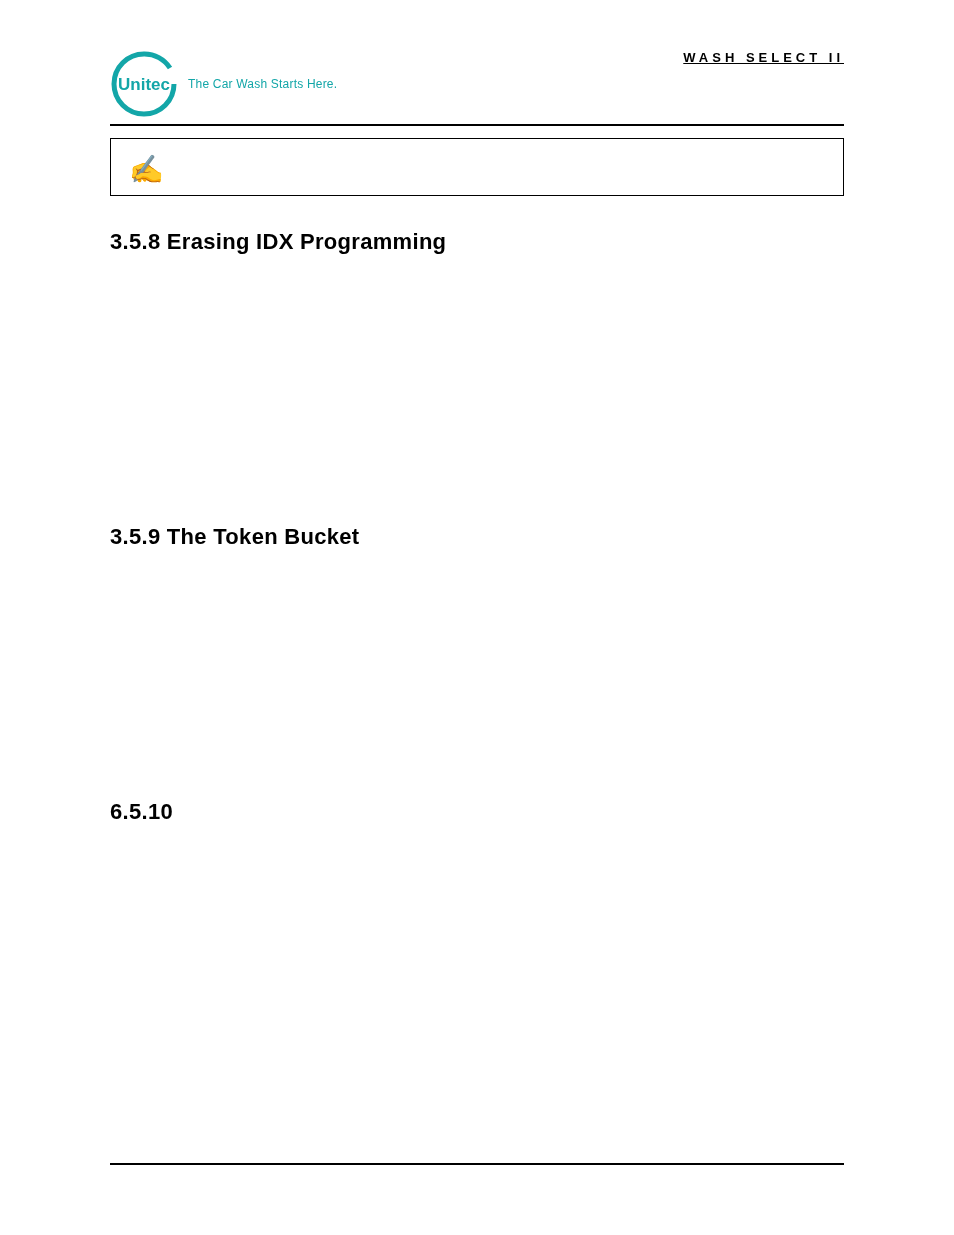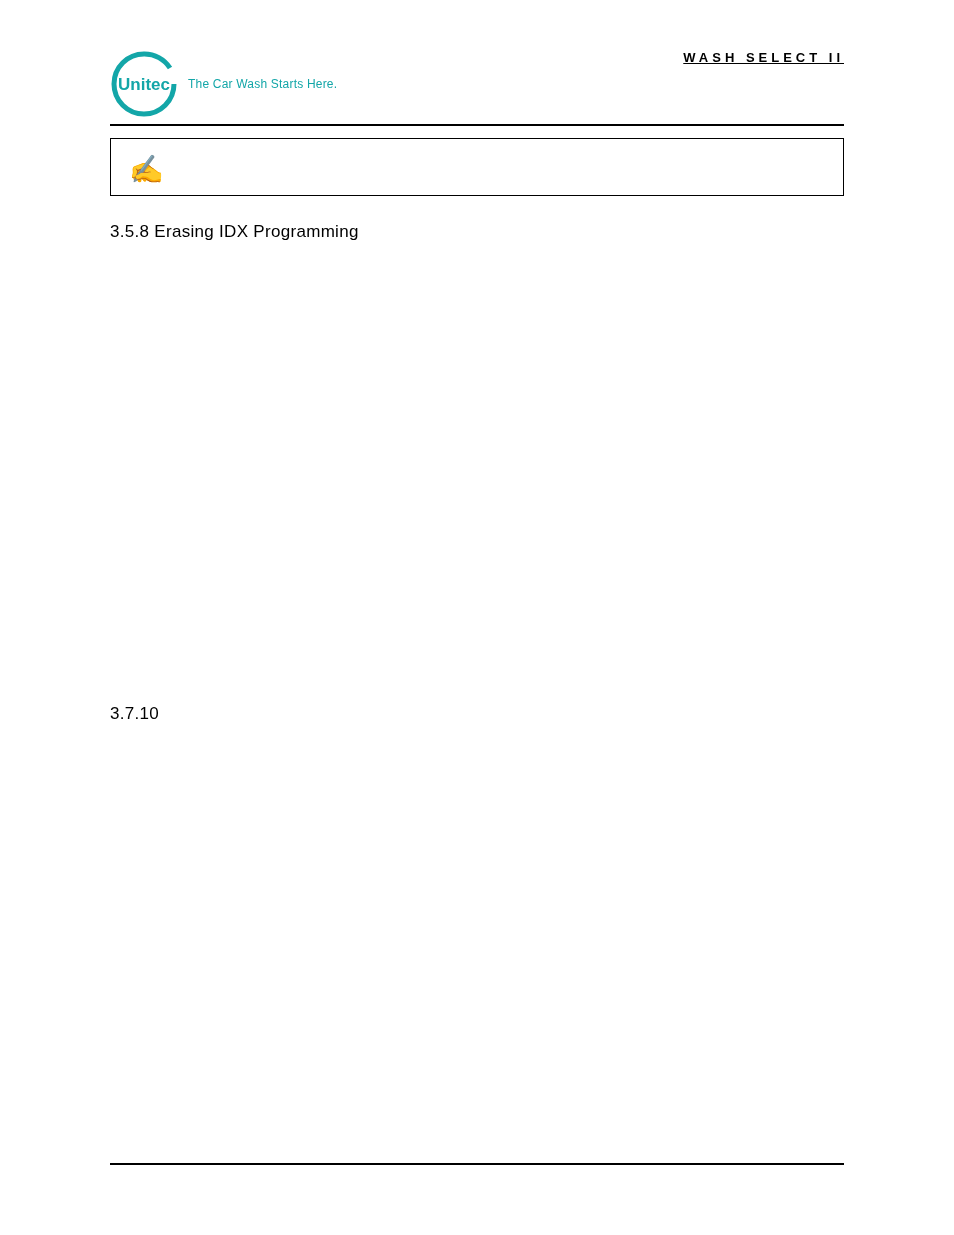--- a/index.html
+++ b/index.html
@@ -7,21 +7,21 @@
   .page { position: relative; width: 954px; height: 1235px; padding: 50px 110px 60px 110px; }
   .header-row { display: flex; align-items: flex-start; justify-content: space-between; margin-bottom: 6px; }
   .logo-wrap { display: flex; align-items: center; gap: 10px; }
   .logo { width: 68px; height: 68px; position: relative; }
   .logo svg { display: block; }
   .tagline { font-size: 12px; color: #13a6a8; letter-spacing: 0.2px; }
   .doc-title { font-size: 13px; font-weight: bold; letter-spacing: 4px; text-decoration: underline; text-align: right; }
   .hr-top { border: 0; border-top: 2px solid #000; margin: 2px 0 12px 0; }
   .note-box { border: 1px solid #000; padding: 14px 18px; margin-bottom: 22px; display: flex; align-items: center; }
   .note-icon { font-size: 28px; line-height: 1; font-family: "Segoe UI Symbol","Apple Color Emoji","Noto Sans Symbols",sans-serif; }
-  .section-heading { font-weight: normal; font-size: 17px; font-family: Arial, Helvetica, sans-serif; margin: 26px 0 16px 0; letter-spacing: 0.3px; }
+  .section-heading { font-weight: bold; font-size: 22px; font-family: Arial, Helvetica, sans-serif; margin: 33px 0 16px 0; letter-spacing: 0.3px; }
   .section-heading.with-gap { display: flex; gap: 30px; }
   .spacer-358 { height: 220px; }
   .spacer-359 { height: 200px; }
   .spacer-3510 { height: 280px; }
   .footer { position: absolute; left: 110px; right: 110px; bottom: 70px; }
   .hr-bottom { border: 0; border-top: 2px solid #000; }
 </style>
 </head>
 <body>
 
@@ -43,24 +43,25 @@
 
   <hr class="hr-top">
 
   <div class="note-box">
     <span class="note-icon">✍</span>
   </div>
 
   <h2 class="section-heading">3.5.8 Erasing IDX Programming</h2>
   <div class="spacer-358"></div>
 
+  <h2 class="section-heading">3.5.9 The Token Bucket</h2>
   <div class="spacer-359"></div>
 
   <h2 class="section-heading with-gap">
-    <span>3.7.10</span>
+    <span>6.5.10</span>
   </h2>
   <div class="spacer-3510"></div>
 
   <div class="footer">
     <hr class="hr-bottom">
   </div>
 
 </div>
 
 </body></html>

